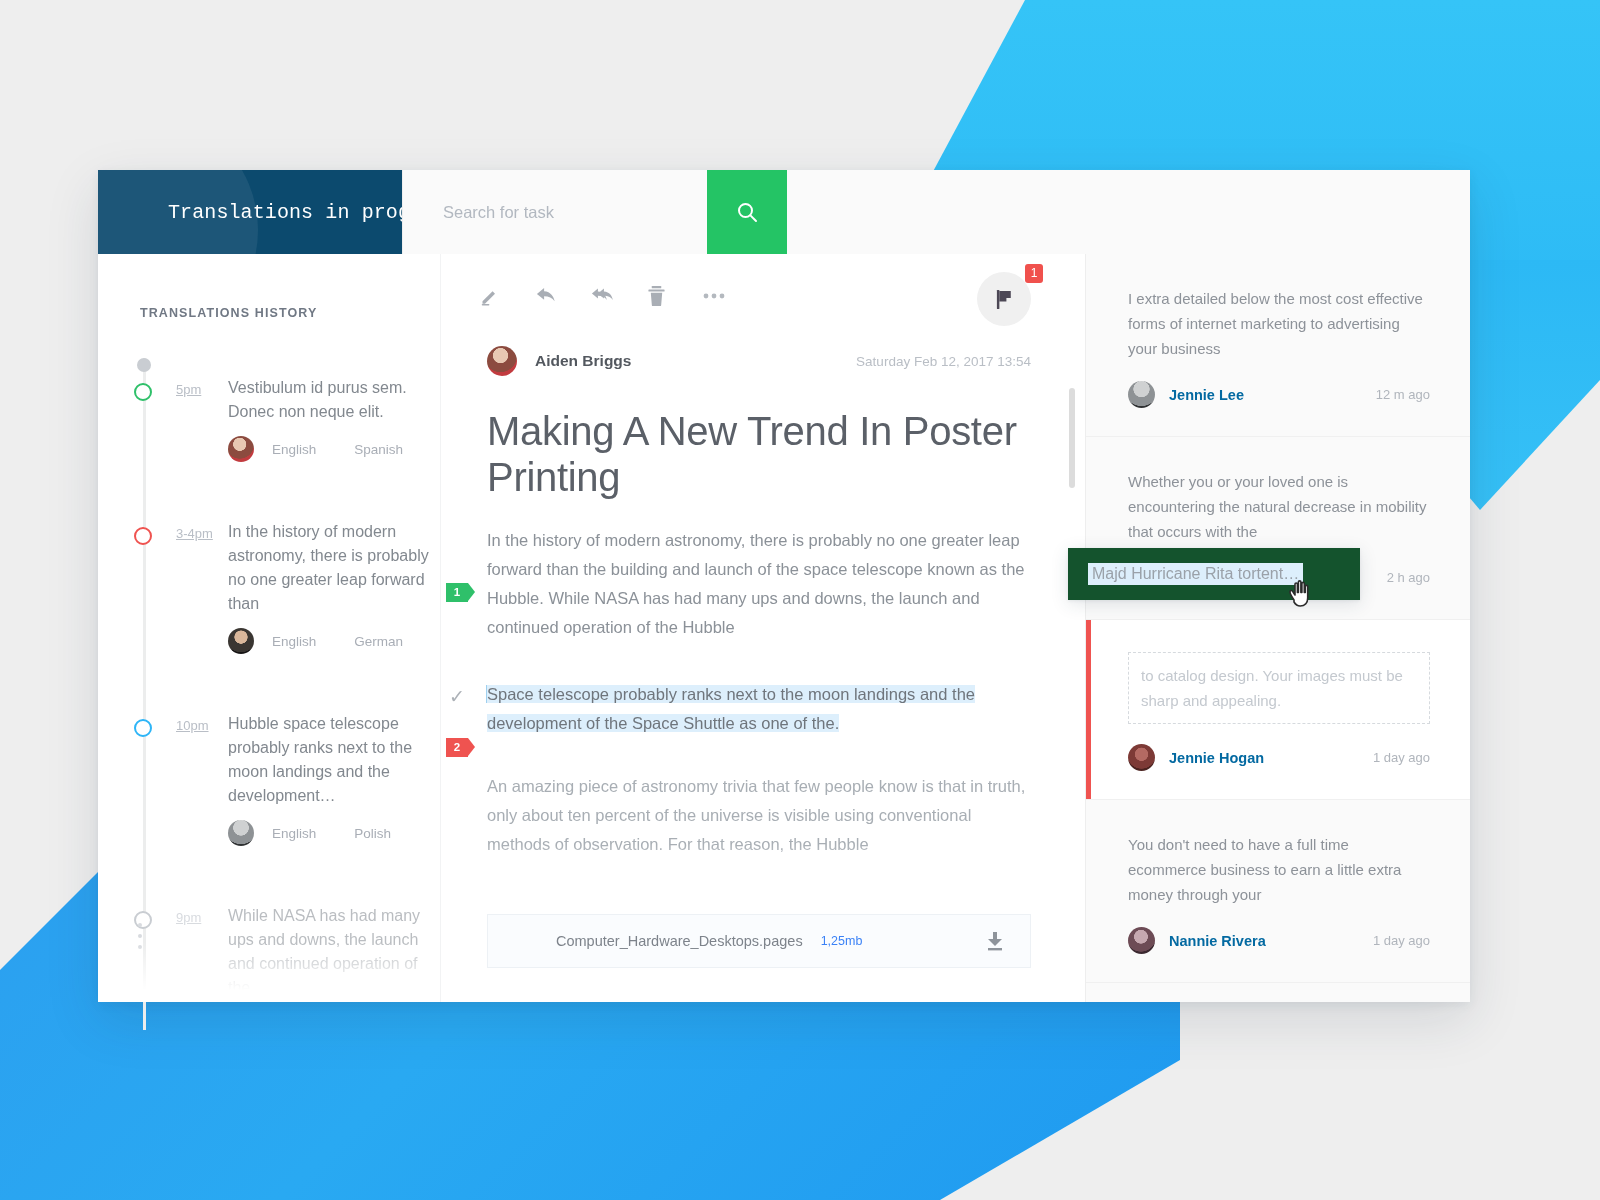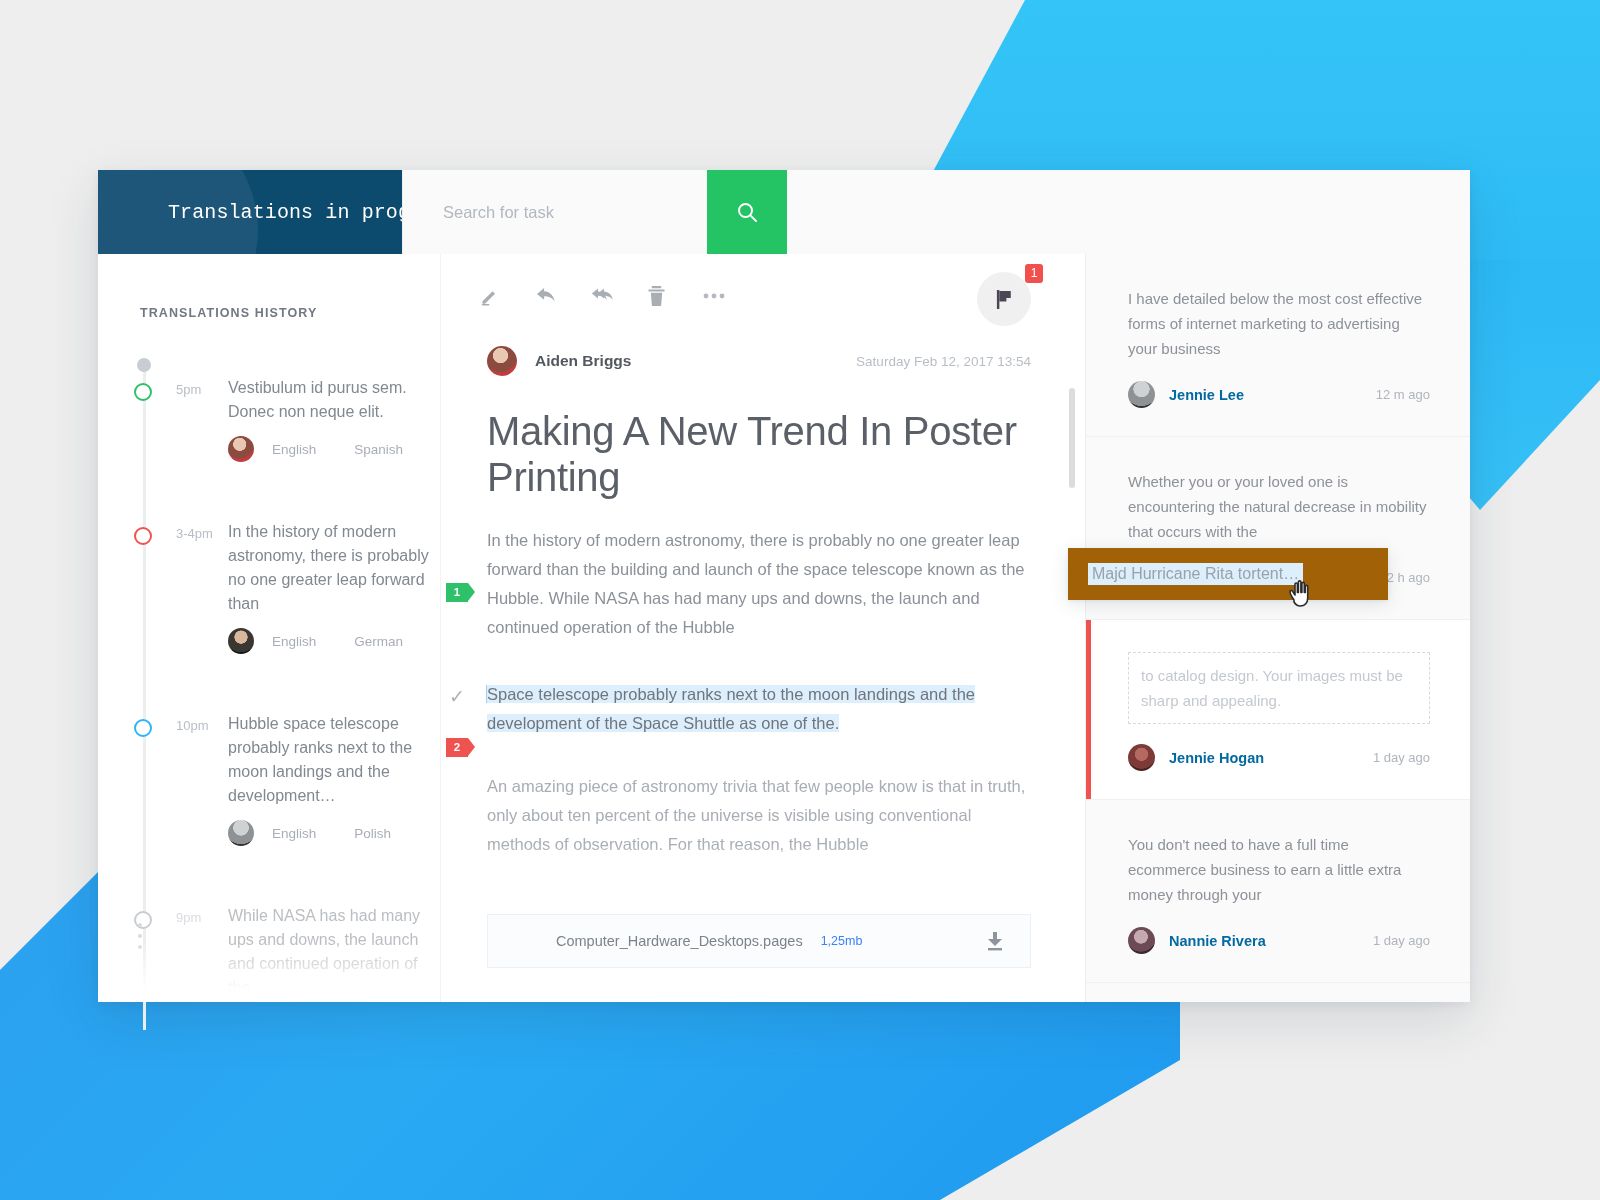--- a/index.html
+++ b/index.html
@@ -226,20 +226,21 @@
     background: #ffffff;
     border: 2.5px solid #c9cdd2;
     box-sizing: border-box;
   }
   .tl-time {
     width: 52px;
     flex: 0 0 52px;
     font-size: 13px;
     color: #b9bec6;
     padding-top: 24px;
+    text-decoration: underline;
   }
   .tl-body { flex: 1; padding-top: 18px; }
   .tl-text {
     font-size: 16px;
     line-height: 24px;
     color: #82888f;
   }
   .tl-meta {
     display: flex;
     align-items: center;
@@ -502,23 +503,23 @@
     color: #c4c9cf;
     font-size: 15px;
     line-height: 25px;
   }
 
   
   .drag-card {
     position: absolute;
     left: 1068px;
     top: 548px;
-    width: 320px;
+    width: 292px;
     height: 52px;
-    background: #a16207;
+    background: #14532d;
     box-shadow: 0 4px 18px rgba(40,60,80,0.13), 0 1px 3px rgba(40,60,80,0.08);
     z-index: 40;
     display: flex;
     align-items: center;
     padding-left: 20px;
     box-sizing: border-box;
   }
   .drag-label {
     background: #ddeffc;
     color: #9aa1a9;
@@ -723,21 +724,21 @@
               <rect x="2" y="16" width="14" height="2.4"></rect>
             </svg>
           </span>
         </div>
       </div>
     </div>
 
     <div class="col-tasks">
 
       <div class="task">
-        <div class="task-text">I have detailed below the most cost effective forms of internet marketing to advertising your business</div>
+        <div class="task-text">I extra detailed below the most cost effective forms of internet marketing to advertising your business</div>
         <div class="task-foot">
           <div class="task-ava ava-c"></div>
           <div class="task-name">Jennie Lee</div>
           <div class="task-time">12 m ago</div>
         </div>
       </div>
 
       <div class="task">
         <div class="task-text">Whether you or your loved one is encountering the natural decrease in mobility that occurs with the</div>
         <div class="task-foot">

